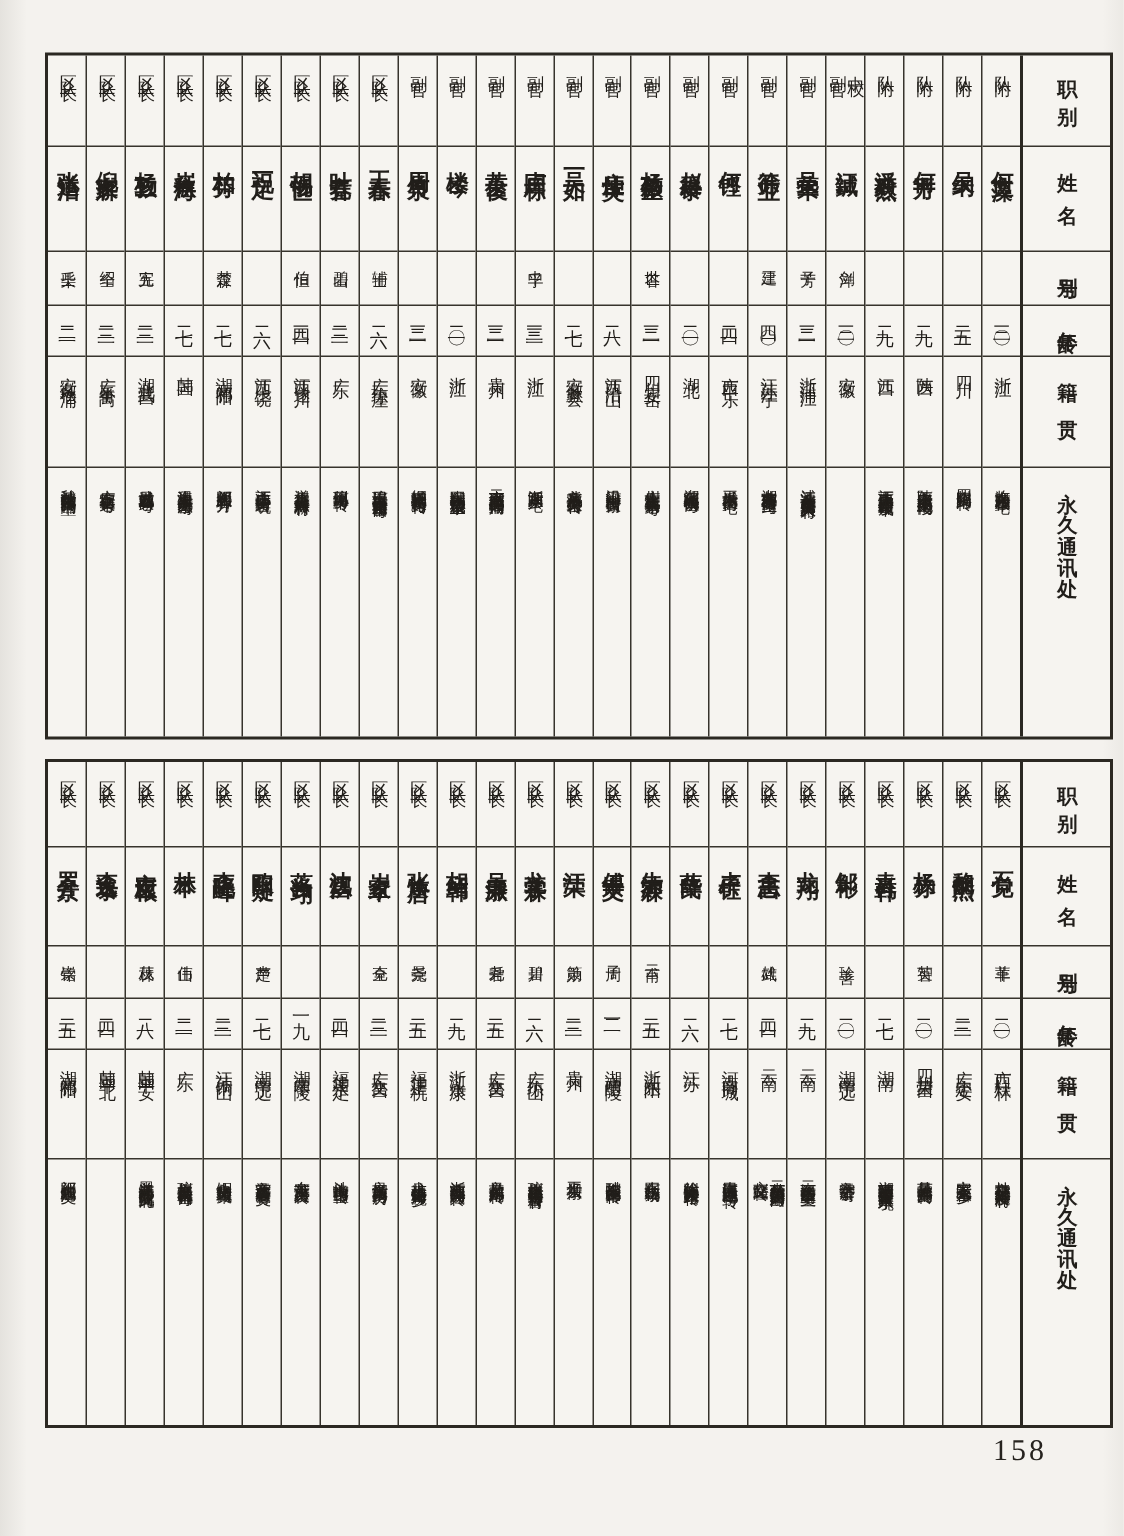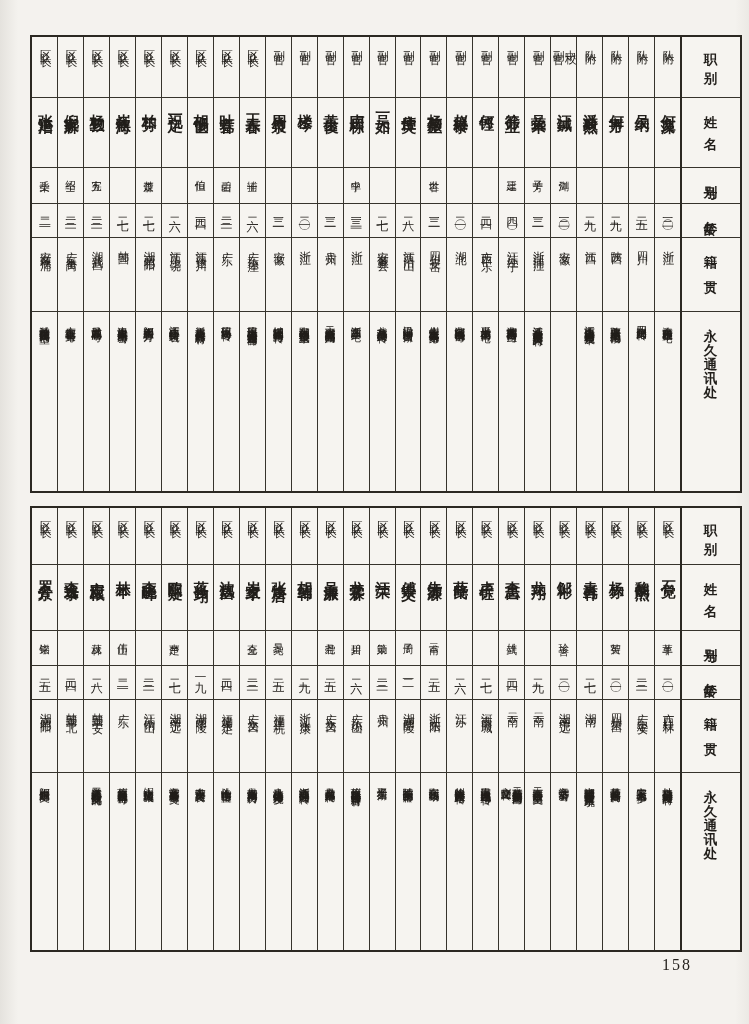--- a/index.html
+++ b/index.html
@@ -54,21 +54,21 @@
   .header-col .cell > span{font-size:13.5px;font-weight:700;}
   .hl-role > span{letter-spacing:17px;}
   .hl-name > span{letter-spacing:22px;}
   .hl-alias > span{letter-spacing:2px;}
   .hl-age > span{letter-spacing:1px;}
   .hl-origin > span{letter-spacing:26px;}
   .hl-addr > span{letter-spacing:14px;}
   .page-number{
     position:absolute;left:662px;top:956px;
     font-family:"Liberation Serif","DejaVu Serif",serif;
-    font-size:16px;letter-spacing:2px;color:#26231f;
+    font-size:20px;letter-spacing:2px;color:#26231f;
   }
 </style>
 </head>
 <body>
 
 <div id="sec0" class="table-section s0">
     <div class="col header-col">
       <div class="cell r-role hl-role">
         <span>职别</span>
       </div>

